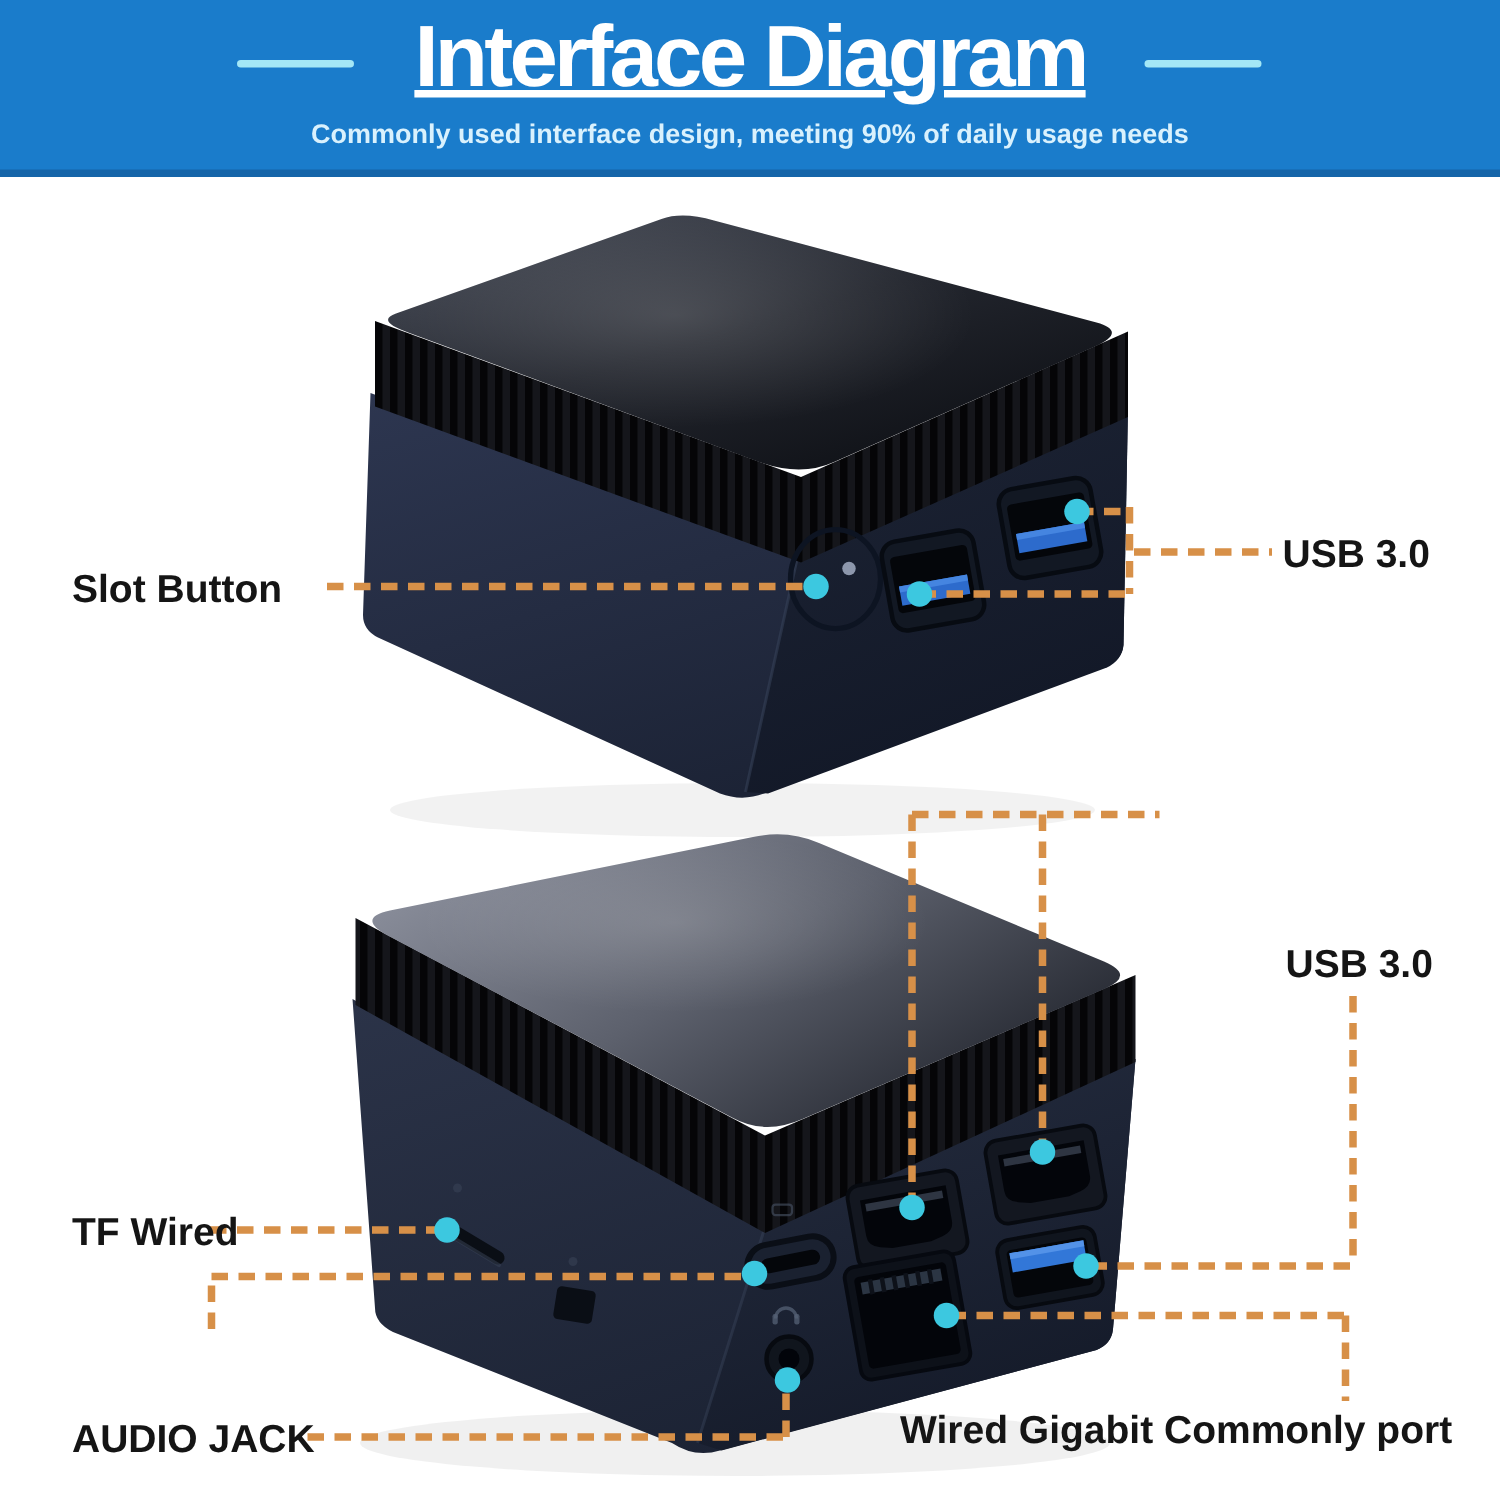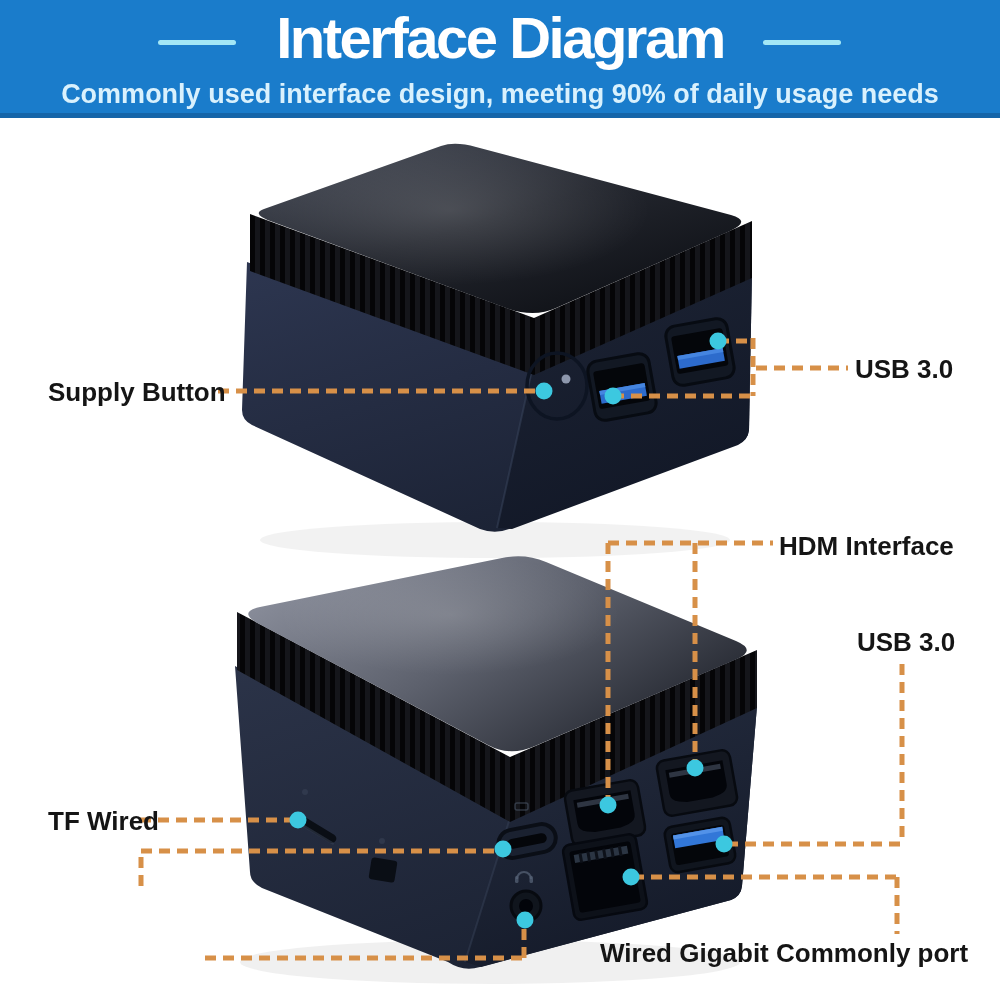--- a/index.html
+++ b/index.html
@@ -9,30 +9,31 @@
   }
   
   .hdr{
     position:absolute;left:0;top:0;width:1000px;height:113px;
     background:#1a7ccb;border-bottom:5px solid #1565a9;
   }
   .hdr-title{
     position:absolute;left:0;top:4px;width:1000px;text-align:center;
     color:#ffffff;font-size:58px;font-weight:bold;letter-spacing:-2.5px;
     white-space:nowrap;
+    text-decoration:underline;
   }
   .hdr-dash{
     position:absolute;top:40px;width:78px;height:5px;border-radius:3px;
     background:#a3e7f6;
   }
   .hdr-dash.l{left:158px;}
   .hdr-dash.r{left:763px;}
   .hdr-sub{
     position:absolute;left:0;top:79px;width:1000px;text-align:center;
-    color:#d9f1fd;font-size:27px;font-weight:bold;white-space:nowrap;
+    color:#d9f1fd;font-size:18px;font-weight:bold;white-space:nowrap;
   }
   
   svg.art{position:absolute;left:0;top:0;}
   .ld{stroke:#d79048;stroke-width:5;fill:none;stroke-dasharray:11 7;}
   .dot{fill:#3cc8e0;}
   .lbl{
     position:absolute;color:#151515;font-size:26px;font-weight:bold;
     line-height:30px;white-space:nowrap;
   }
 </style>
@@ -230,20 +231,20 @@
       <path class="ld" d="M 141 851 H 500"></path>
       <circle class="dot" cx="503" cy="849" r="8.5"></circle>
     </g>
     <g>
       <path class="ld" d="M 205 958 H 524"></path>
       <path class="ld" d="M 524 958 V 922"></path>
       <circle class="dot" cx="525" cy="920" r="8.5"></circle>
     </g>
   </svg>
 
-  <div class="lbl" style="left:48px;top:377px;">Supply Button</div>
+  <div class="lbl" style="left:48px;top:377px;">Slot Button</div>
   <div class="lbl" style="left:855px;top:354px;">USB 3.0</div>
-  <div class="lbl" style="left:779px;top:531px;">HDM Interface</div>
   <div class="lbl" style="left:857px;top:627px;">USB 3.0</div>
   <div class="lbl" style="left:48px;top:806px;">TF Wired</div>
+  <div class="lbl" style="left:48px;top:944px;">AUDIO JACK</div>
   <div class="lbl" style="left:600px;top:938px;">Wired Gigabit Commonly port</div>
 
 </div>
 
 </body></html>

